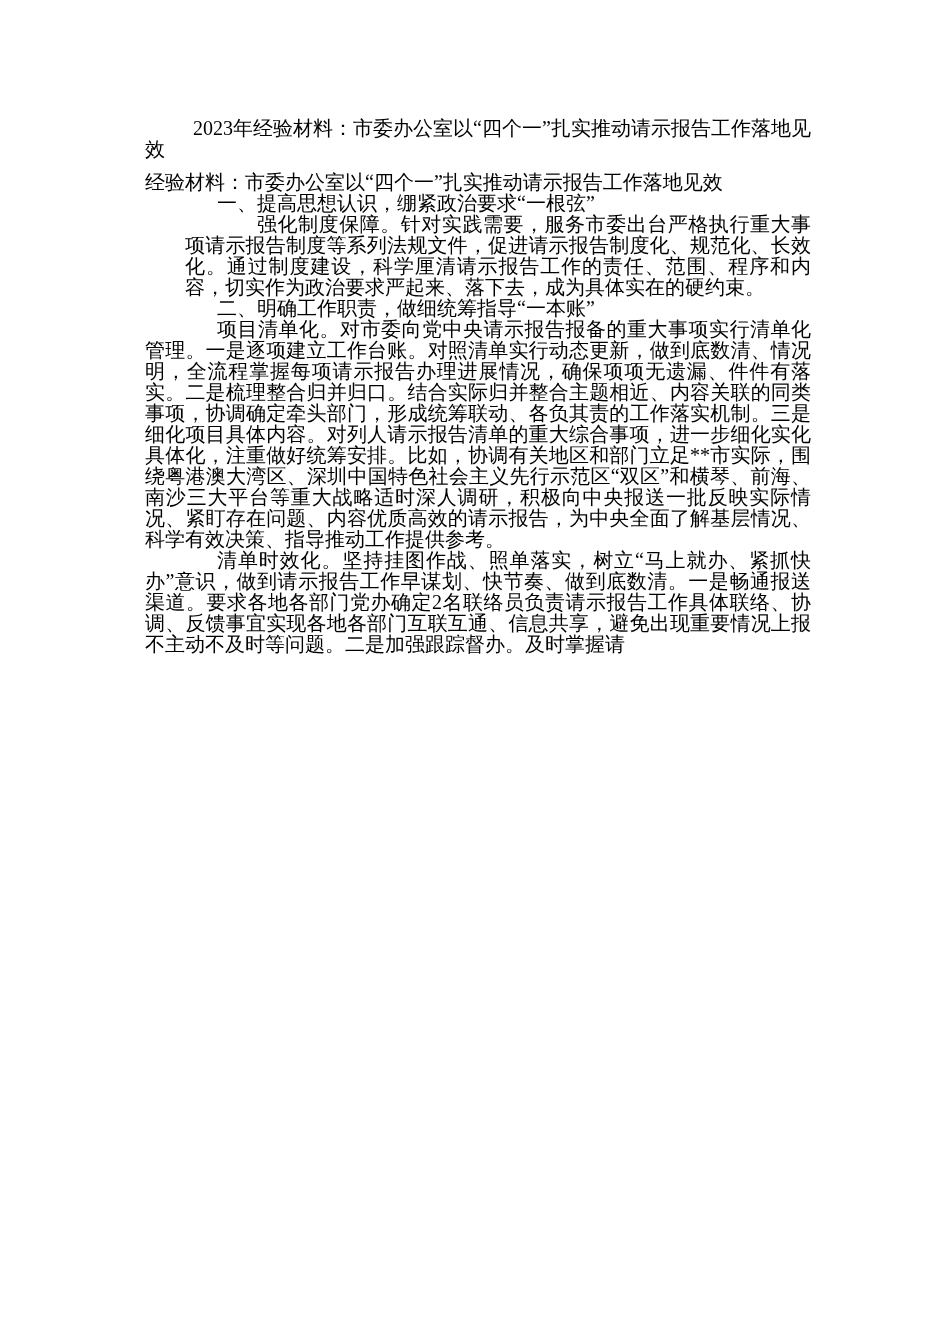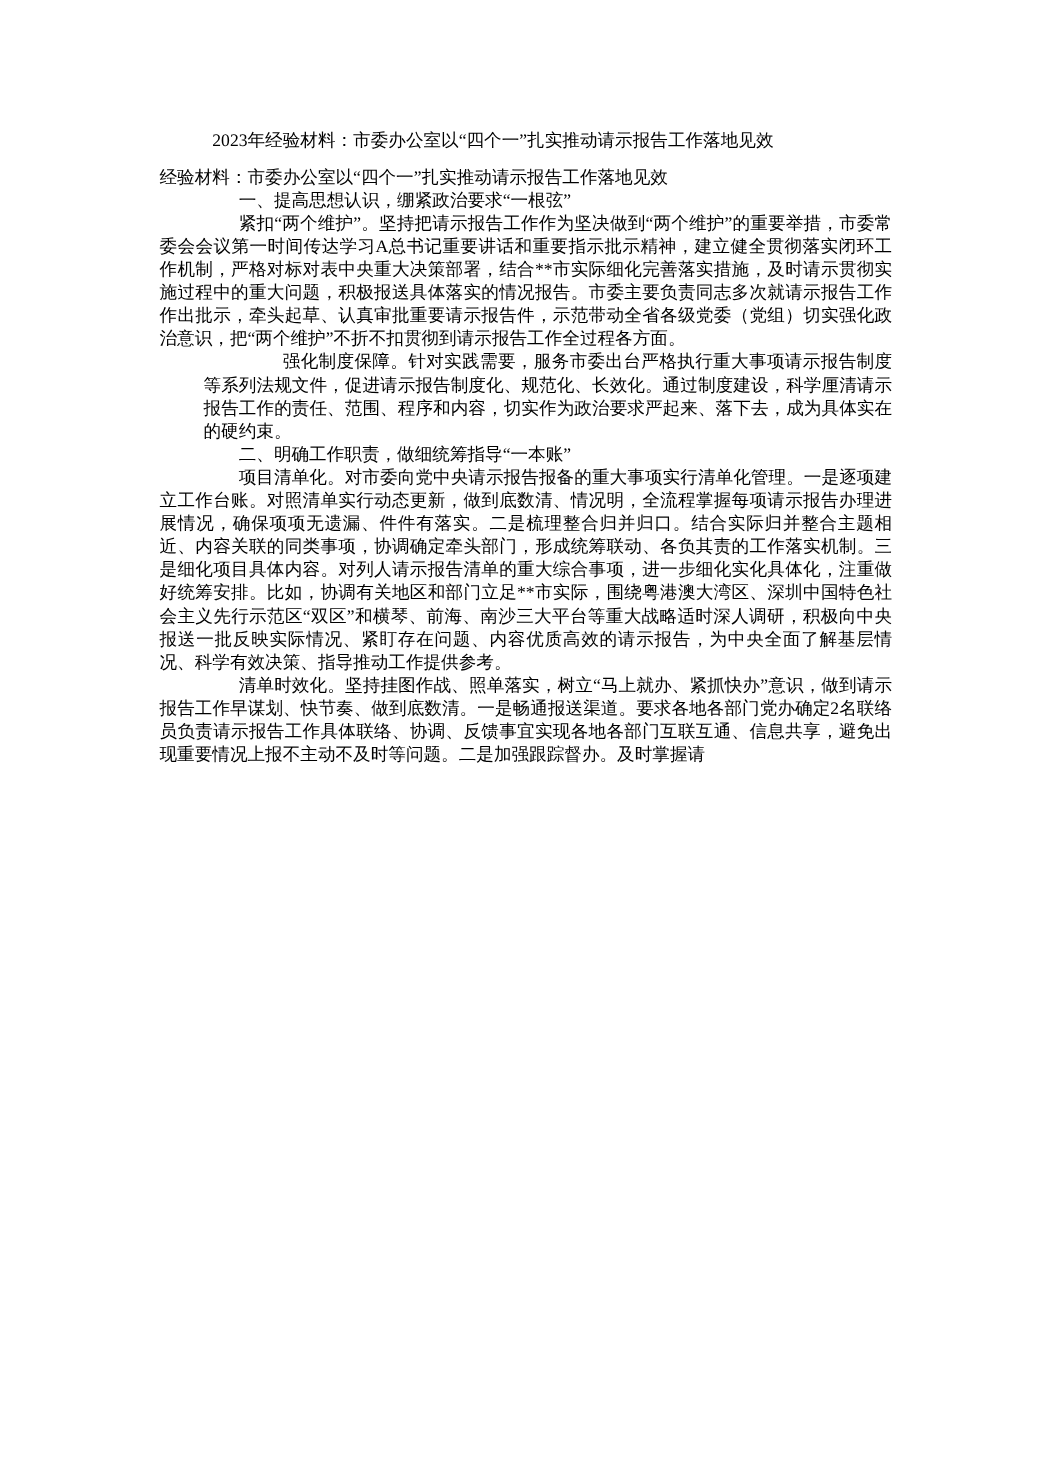--- a/index.html
+++ b/index.html
@@ -15,36 +15,35 @@
     position: absolute;
     inset: 0;
     background: #ffffff;
   }
   .content {
     position: absolute;
     left: 145px;
     top: 118px;
     width: 666px;
     color: #000000;
-    font-size: 16px;
+    font-size: 20px;
     line-height: 21px;
     text-align: justify;
     word-break: break-all;
   }
   .para {
     text-indent: 72px;
   }
 </style>
 </head>
 <body>
 
 <div class="page">
   <div class="content">
       <p class="para" style="text-indent: 48px;">2023年经验材料：市委办公室以“四个一”扎实推动请示报告工作落地见效</p>
       <p class="para" style="text-indent: 0px; margin-top: 12px;">经验材料：市委办公室以“四个一”扎实推动请示报告工作落地见效</p>
       <p class="para" style="text-indent: 72px;">一、提高思想认识，绷紧政治要求“一根弦”</p>
-      <p class="para" style="text-indent: 72px;">紧扣“两个维护”。坚持把请示报告工作作为坚决做到“两个维护”的重要举措，市委常委会会议第一时间传达学习A总书记重要讲话和重要指示批示精神，建立健全贯彻落实闭环工作机制，严格对标对表中央重大决策部署，结合**市实际细化完善落实措施，及时请示贯彻实施过程中的重大问题，积极报送具体落实的情况报告。市委主要负责同志多次就请示报告工作作出批示，牵头起草、认真审批重要请示报告件，示范带动全省各级党委（党组）切实强化政治意识，把“两个维护”不折不扣贯彻到请示报告工作全过程各方面。</p>
       <p class="para" style="text-indent: 72px; margin-left: 40px;">强化制度保障。针对实践需要，服务市委出台严格执行重大事项请示报告制度等系列法规文件，促进请示报告制度化、规范化、长效化。通过制度建设，科学厘清请示报告工作的责任、范围、程序和内容，切实作为政治要求严起来、落下去，成为具体实在的硬约束。</p>
       <p class="para" style="text-indent: 72px;">二、明确工作职责，做细统筹指导“一本账”</p>
       <p class="para" style="text-indent: 72px;">项目清单化。对市委向党中央请示报告报备的重大事项实行清单化管理。一是逐项建立工作台账。对照清单实行动态更新，做到底数清、情况明，全流程掌握每项请示报告办理进展情况，确保项项无遗漏、件件有落实。二是梳理整合归并归口。结合实际归并整合主题相近、内容关联的同类事项，协调确定牵头部门，形成统筹联动、各负其责的工作落实机制。三是细化项目具体内容。对列人请示报告清单的重大综合事项，进一步细化实化具体化，注重做好统筹安排。比如，协调有关地区和部门立足**市实际，围绕粤港澳大湾区、深圳中国特色社会主义先行示范区“双区”和横琴、前海、南沙三大平台等重大战略适时深人调研，积极向中央报送一批反映实际情况、紧盯存在问题、内容优质高效的请示报告，为中央全面了解基层情况、科学有效决策、指导推动工作提供参考。</p>
       <p class="para" style="text-indent: 72px;">清单时效化。坚持挂图作战、照单落实，树立“马上就办、紧抓快办”意识，做到请示报告工作早谋划、快节奏、做到底数清。一是畅通报送渠道。要求各地各部门党办确定2名联络员负责请示报告工作具体联络、协调、反馈事宜实现各地各部门互联互通、信息共享，避免出现重要情况上报不主动不及时等问题。二是加强跟踪督办。及时掌握请</p>
     </div>
 </div>
 
 </body></html>

